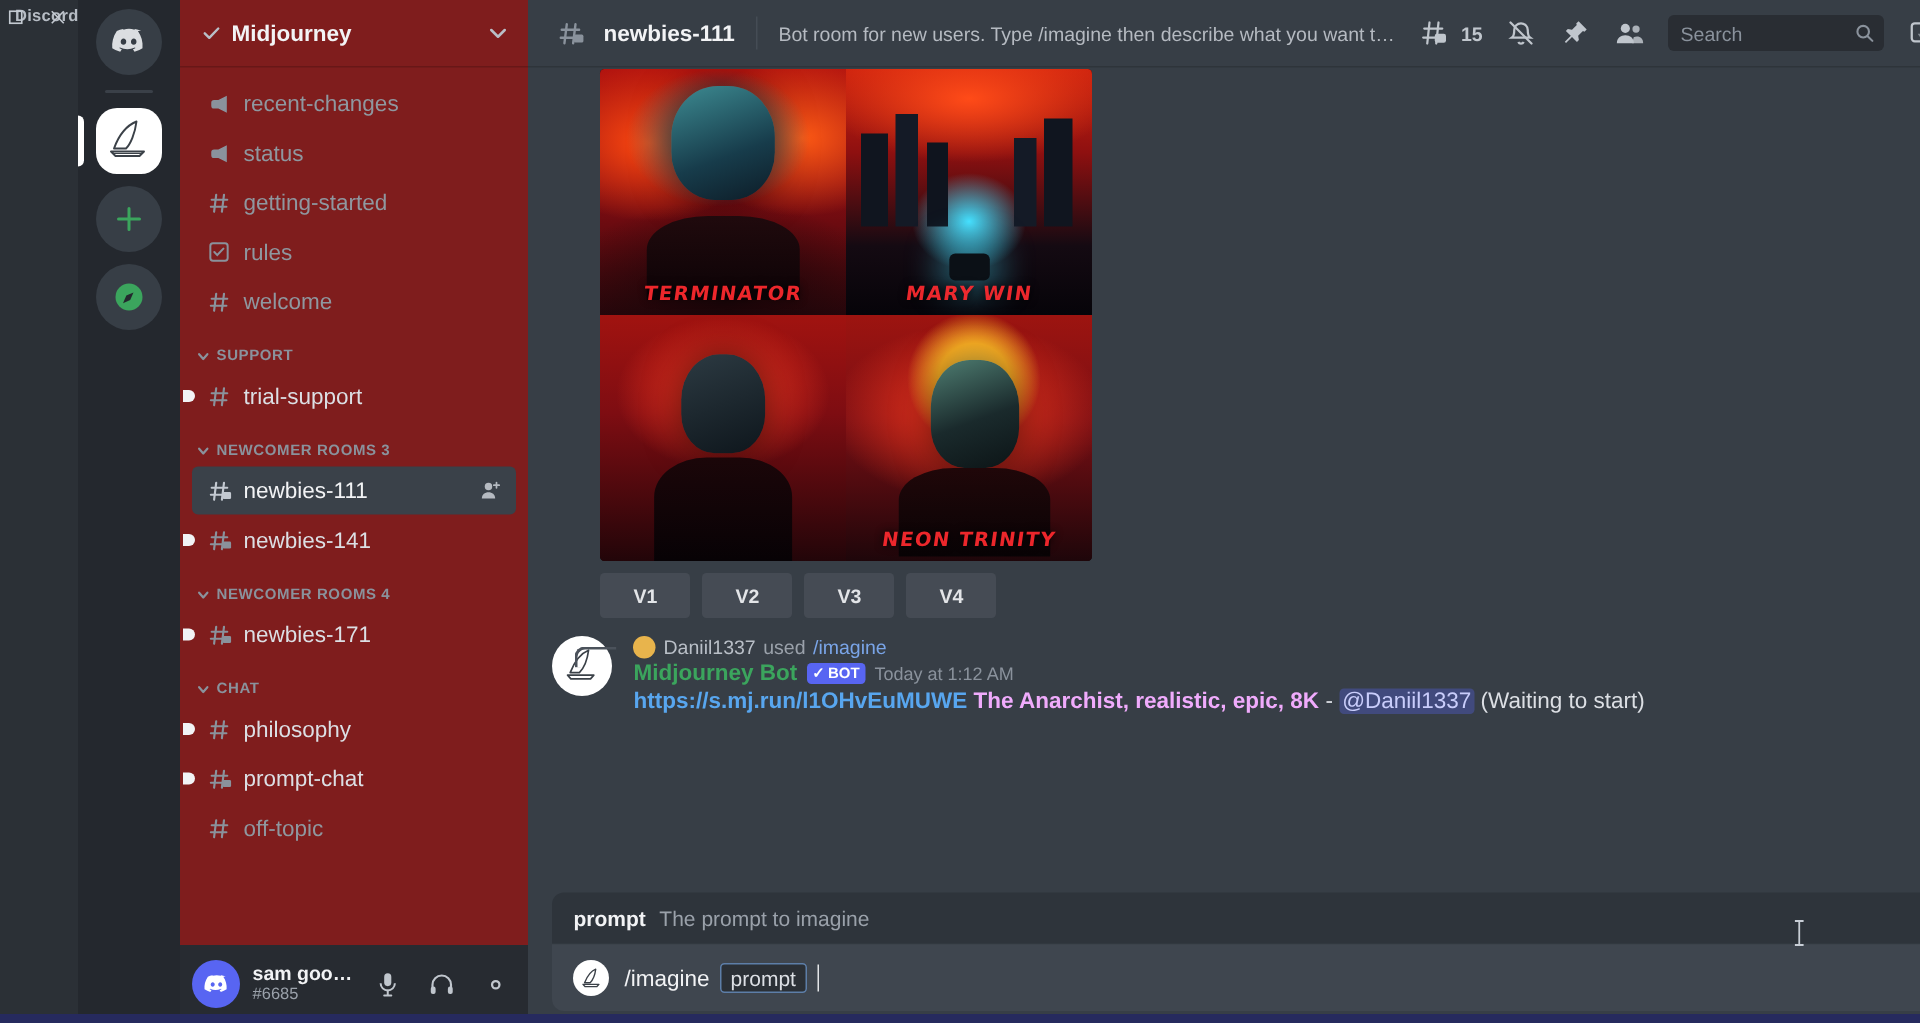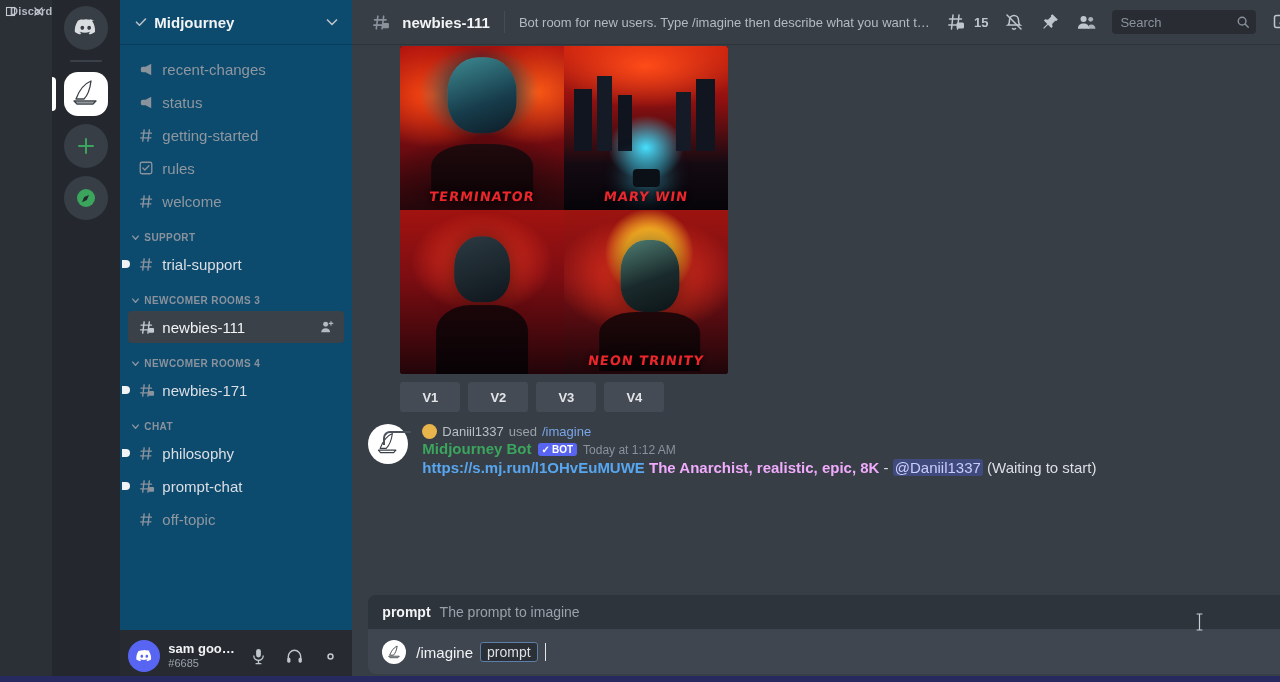--- a/index.html
+++ b/index.html
@@ -47,21 +47,21 @@
   .guild.selected { border-radius: 14px; background: #ffffff; }
   .guild.action { background: #373e46; color: #3ba55d; }
   .rail-sep { width: 32px; height: 2px; background: #3a4048; border-radius: 1px; margin: 2px 0; }
   .pill {
     position: absolute; left: -12px; top: 50%; transform: translateY(-50%);
     width: 4px; height: 34px; background: #fff; border-radius: 0 4px 4px 0;
   }
 
   
   .sidebar {
-    width: 232px; flex: 0 0 232px; background: #0c4a6e;
+    width: 232px; flex: 0 0 232px; background: #7f1d1d;
     display: flex; flex-direction: column; min-height: 0;
   }
   .server-header {
     height: 44px; flex: 0 0 44px; display: flex; align-items: center;
     padding: 0 12px 0 14px; box-shadow: 0 1px 0 rgba(0,0,0,.18);
     gap: 6px;
   }
   .verified {
     width: 14px; height: 14px; flex: 0 0 14px; color: #b9bfc7;
     display: flex; align-items: center; justify-content: center;
@@ -374,20 +374,30 @@
               </svg>
           </span>
           <span class="chan-label">newbies-111</span>
           <span class="chan-action">
             <svg width="16" height="16" viewBox="0 0 18 18" fill="currentColor">
                 <circle cx="7.5" cy="6" r="2.8"></circle>
                 <path d="M2.5 15c0-3 2.3-4.6 5-4.6s5 1.6 5 4.6z"></path>
                 <path d="M13.5 3v4M11.5 5h4" stroke="currentColor" stroke-width="1.3" stroke-linecap="round"></path>
               </svg>
           </span>
+        </div>
+        <div class="chan unread">
+          <span class="unread-dot"></span>
+          <span class="chan-icon">
+            <svg width="17" height="17" viewBox="0 0 18 18">
+                <path d="M6.5 3L5 15M12 3l-1.5 12M3.3 6.5h11M2.7 11.5h11" stroke="currentColor" stroke-width="1.5" stroke-linecap="round"></path>
+                <rect x="11" y="9.5" width="6" height="5" rx="1" fill="currentColor"></rect>
+              </svg>
+          </span>
+          <span class="chan-label">newbies-141</span>
         </div>
 
         <div class="cat">
           <span class="caret">
             <svg width="11" height="11" viewBox="0 0 12 12">
                 <path d="M3 4.5L6 8l3-3.5" fill="none" stroke="currentColor" stroke-width="1.6" stroke-linecap="round" stroke-linejoin="round"></path>
               </svg>
           </span>
           <span>NEWCOMER ROOMS 4</span>
         </div>

